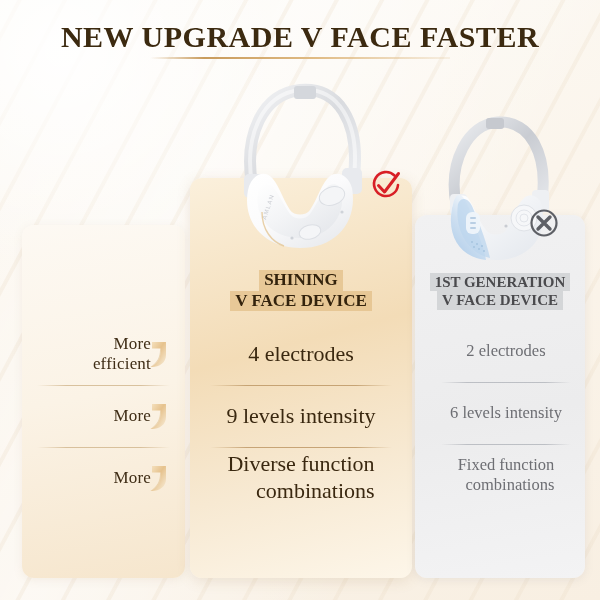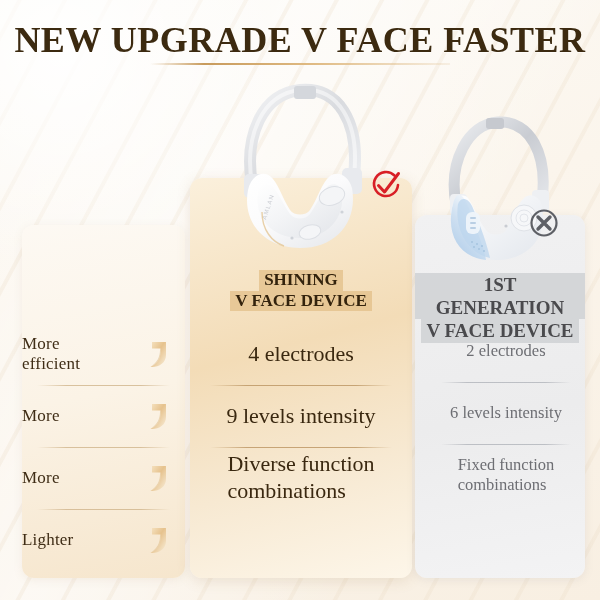--- a/index.html
+++ b/index.html
@@ -51,21 +51,21 @@
   }
 
   
   #title-wrap {
     position: absolute;
     left: 0; top: 22px;
     width: 600px;
     text-align: center;
   }
   #title {
-    font-size: 36px;
+    font-size: 30px;
     font-weight: bold;
     letter-spacing: .5px;
     color: #3c2a10;
     line-height: 1;
     white-space: nowrap;
     text-shadow: 0 1px 0 rgba(255,255,255,.6);
   }
   #title-underline {
     margin: 5px auto 0;
     width: 300px;
@@ -106,41 +106,41 @@
     font-weight: bold;
     line-height: 1.22;
   }
   #header-mid {
     top: 92px;
     font-size: 17px;
     color: #33230d;
   }
   #header-right {
     top: 58px;
-    font-size: 19px;
+    font-size: 15px;
     color: #4a4a4d;
   }
   .hl-gold, .hl-gray {
     display: inline-block;
     padding: 0 5px;
   }
   .hl-gold { background: rgba(226,190,134,.72); }
   .hl-gray { background: rgba(196,198,202,.62); }
 
   
   .rows {
     position: absolute;
     left: 0; width: 100%;
   }
   .row {
     display: flex;
     align-items: center;
     justify-content: center;
     position: relative;
-    text-align: left;
+    text-align: right;
   }
   .row + .row::before {
     content: "";
     position: absolute;
     left: 9%;
     top: 0;
     width: 82%;
     height: 1px;
   }
 
@@ -265,36 +265,20 @@
                 <linearGradient id="arwG2" x1="0" y1="0" x2="1" y2="1">
                   <stop offset="0%" stop-color="#f6e3c2"></stop>
                   <stop offset="45%" stop-color="#e6c28d"></stop>
                   <stop offset="100%" stop-color="#f9efdc"></stop>
                 </linearGradient>
               </defs>
               <path d="M7 3 L21 3 L21 16 C21 24 14 28.5 5.5 28 C12 25 15.5 20 15.5 13 L15.5 9.5 L7 9.5 Z" fill="url(#arwG2)"></path>
               <path d="M15.5 9.5 L15.5 13 C15.5 20 12 25 5.5 28 C13 23 15 17 15 11 Z" fill="#dcb77e" opacity=".5"></path>
             </svg></span>
         </div>
-        <div class="row">
-          <div class="left-label">
-            <span style="display:block">Lighter</span>
-          </div>
-          <span class="arrow-icon"><svg viewBox="0 0 26 30" width="26" height="30">
-              <defs>
-                <linearGradient id="arwG3" x1="0" y1="0" x2="1" y2="1">
-                  <stop offset="0%" stop-color="#f6e3c2"></stop>
-                  <stop offset="45%" stop-color="#e6c28d"></stop>
-                  <stop offset="100%" stop-color="#f9efdc"></stop>
-                </linearGradient>
-              </defs>
-              <path d="M7 3 L21 3 L21 16 C21 24 14 28.5 5.5 28 C12 25 15.5 20 15.5 13 L15.5 9.5 L7 9.5 Z" fill="url(#arwG3)"></path>
-              <path d="M15.5 9.5 L15.5 13 C15.5 20 12 25 5.5 28 C13 23 15 17 15 11 Z" fill="#dcb77e" opacity=".5"></path>
-            </svg></span>
-        </div>
       </div>
   </div>
 
   <div class="card" id="card-mid">
     <div class="card-header" id="header-mid">
       <span class="hl-gold">SHINING</span><br>
       <span class="hl-gold">V FACE DEVICE</span>
     </div>
     <div class="rows" id="rows-mid">
         <div class="row">

